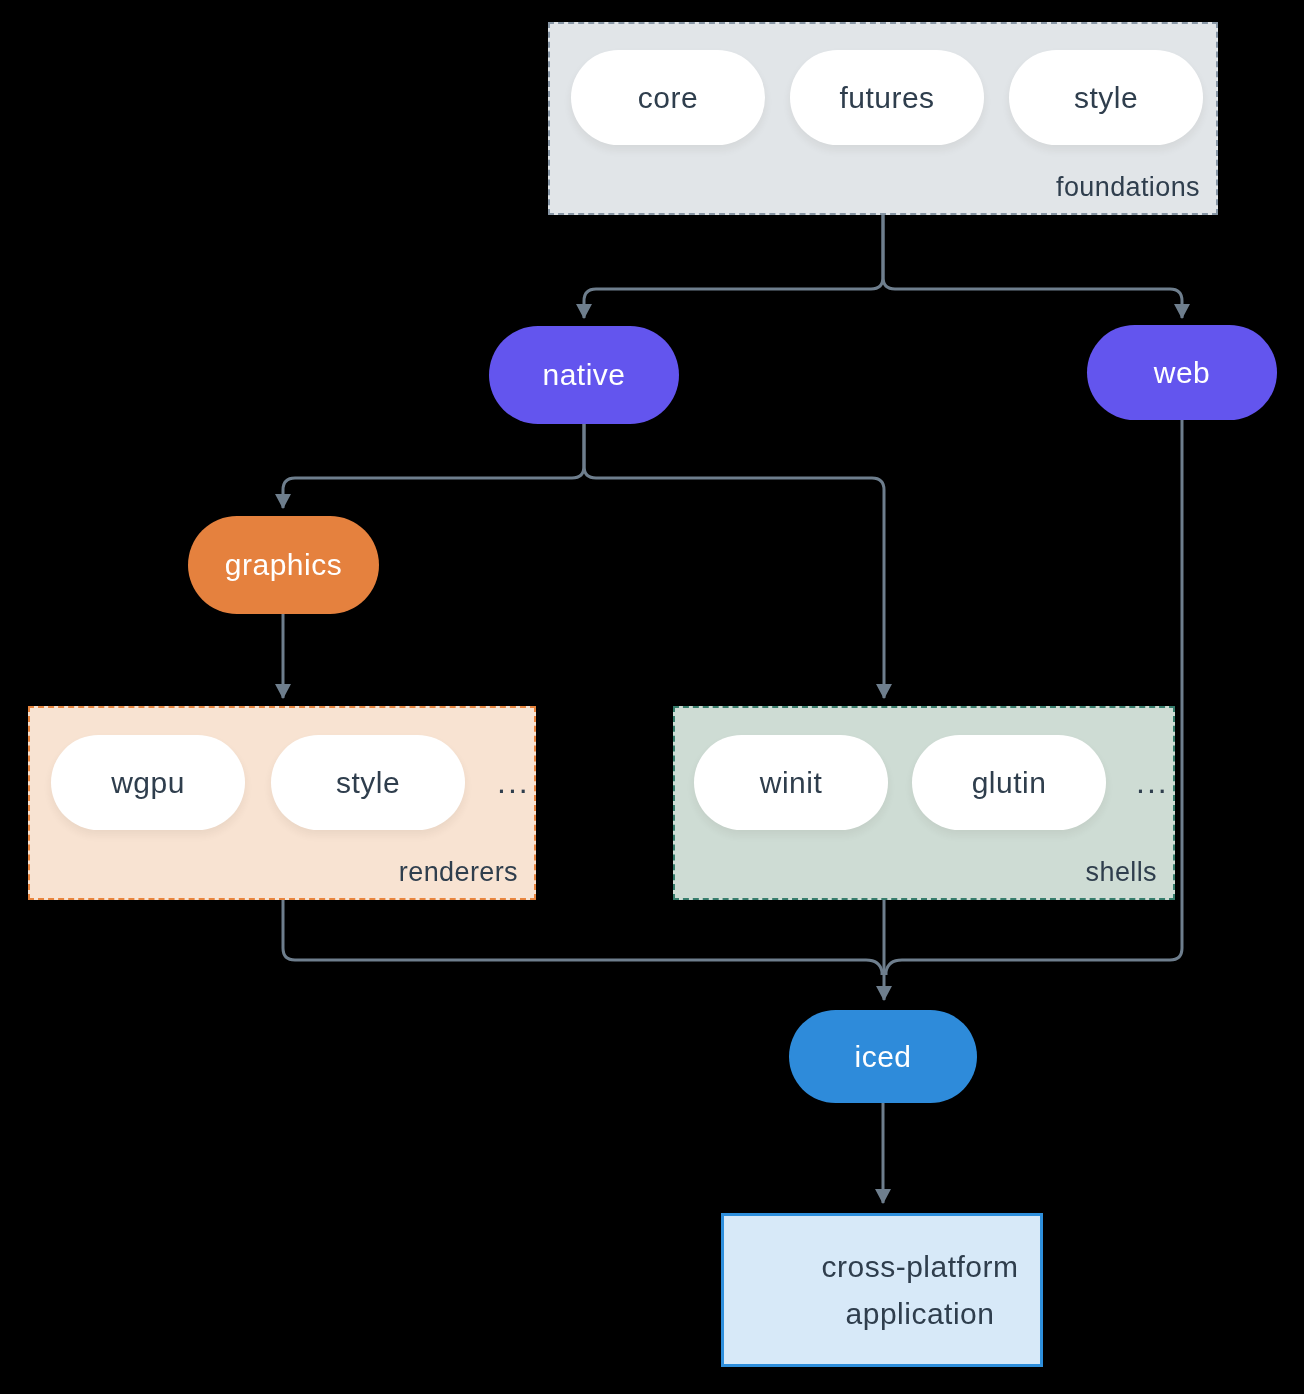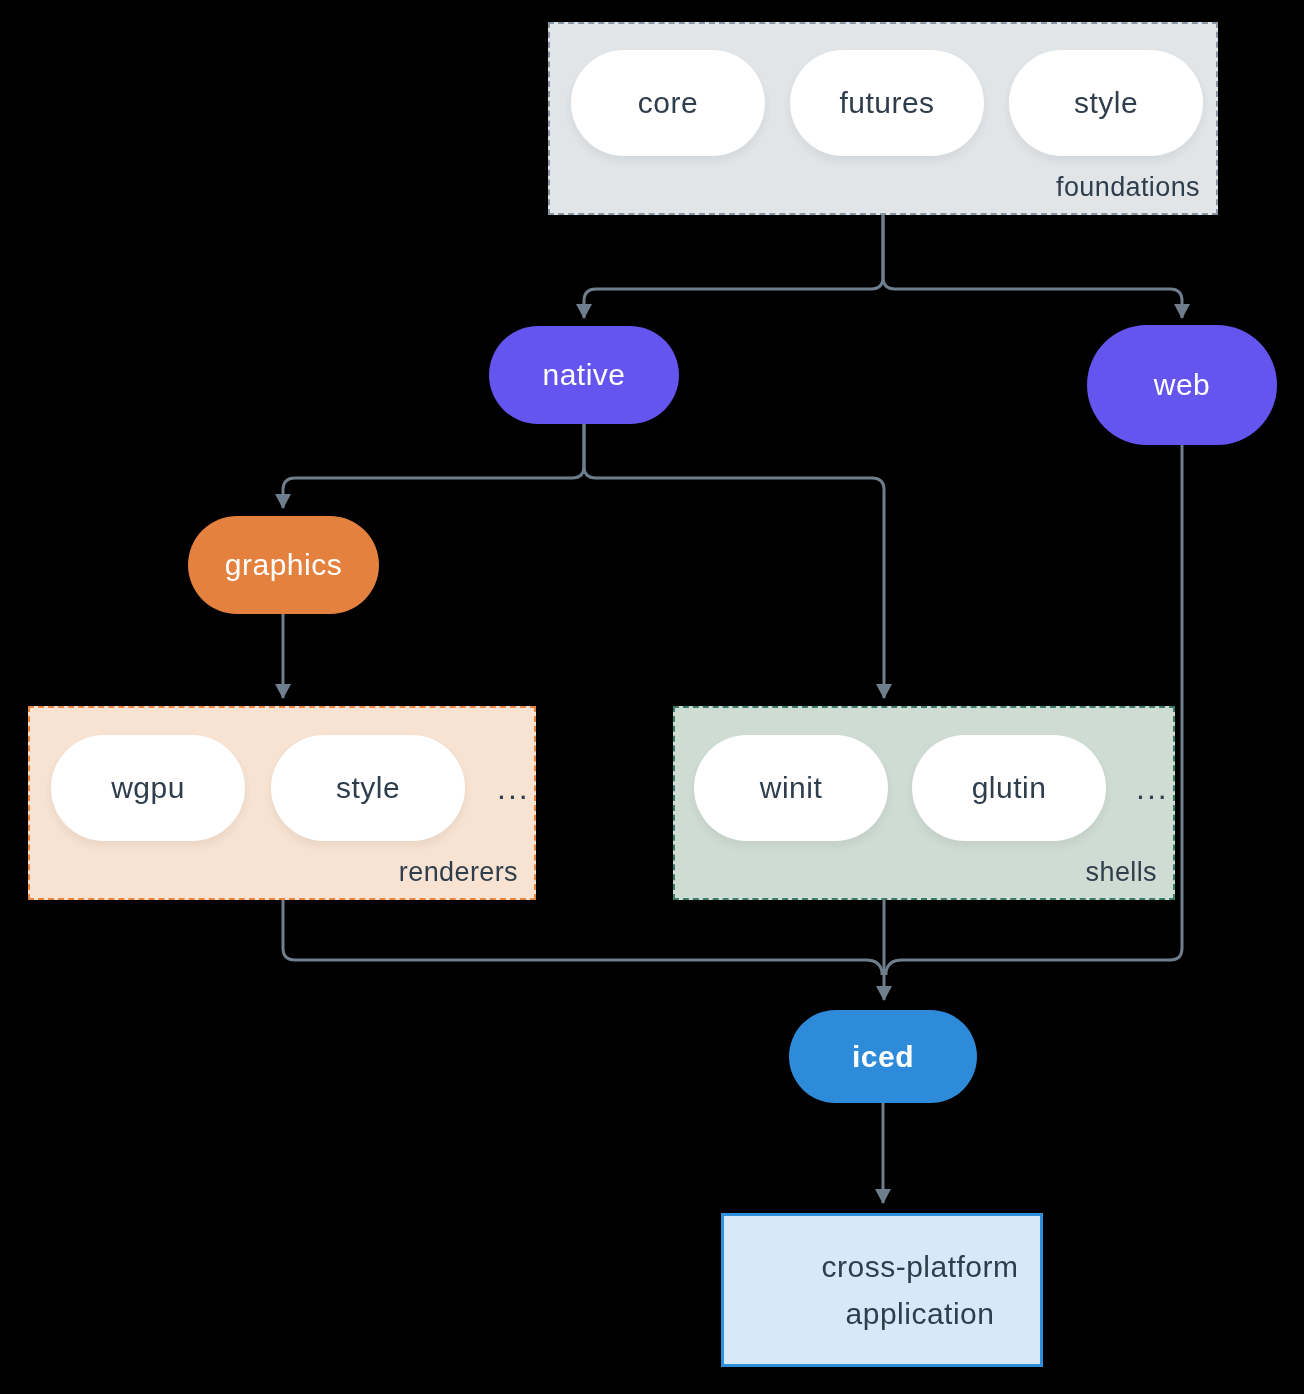--- a/index.html
+++ b/index.html
@@ -54,21 +54,21 @@
   }
   .chips {
     position: absolute;
     display: flex;
     align-items: center;
   }
   .group-foundations .chips { left: 21px; top: 26px; gap: 25px; }
   .group-renderers  .chips { left: 21px; top: 27px; gap: 26px; }
   .group-shells     .chips { left: 19px; top: 27px; gap: 24px; }
   .chip {
-    height: 106px;
+    height: 95px;
     width: 194px;
     background: var(--pill-bg, #fff);
     border-radius: 999px;
     display: flex;
     align-items: center;
     justify-content: center;
     font-size: 30px;
     letter-spacing: 0.5px;
     color: var(--text-dark, #2f3e4d);
     box-shadow: 0 5px 9px rgba(60, 45, 30, 0.07);
@@ -93,23 +93,23 @@
     position: absolute;
     border-radius: 999px;
     display: flex;
     align-items: center;
     justify-content: center;
     font-size: 30px;
     letter-spacing: 0.5px;
     color: var(--text-light, #fff);
   }
   .node-native   { left: 489px;  top: 326px;  width: 190px; height: 98px; background: var(--purple, #6355ee); }
-  .node-web      { left: 1087px; top: 325px;  width: 190px; height: 120px; background: var(--purple, #6355ee); }
+  .node-web      { left: 1087px; top: 325px;  width: 190px; height: 95px; background: var(--purple, #6355ee); }
   .node-graphics { left: 188px;  top: 516px;  width: 191px; height: 98px; background: var(--orange, #e5813e); }
-  .node-iced     { left: 789px;  top: 1010px; width: 188px; height: 93px; background: var(--blue, #2e8bda); font-weight: bold; }
+  .node-iced     { left: 789px;  top: 1010px; width: 188px; height: 93px; background: var(--blue, #2e8bda); }
 
   
   .app-box {
     position: absolute;
     left: 721px; top: 1213px;
     width: 322px; height: 154px;
     box-sizing: border-box;
     background: var(--app-bg, #d7e9f8);
     border: 3px solid var(--app-border, #2e8fdc);
     display: flex;

